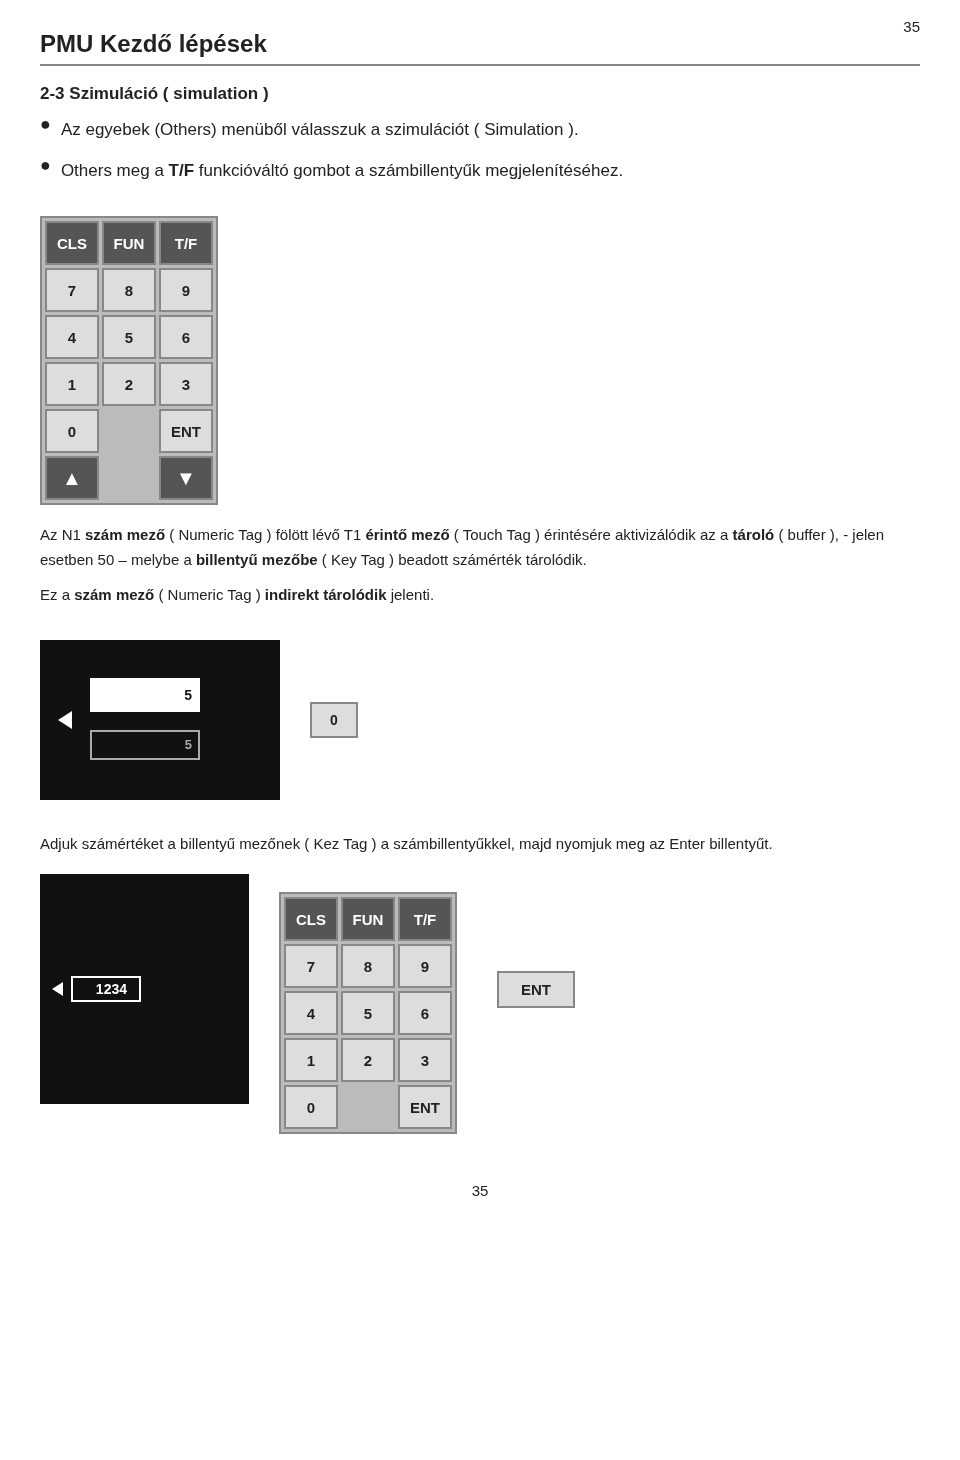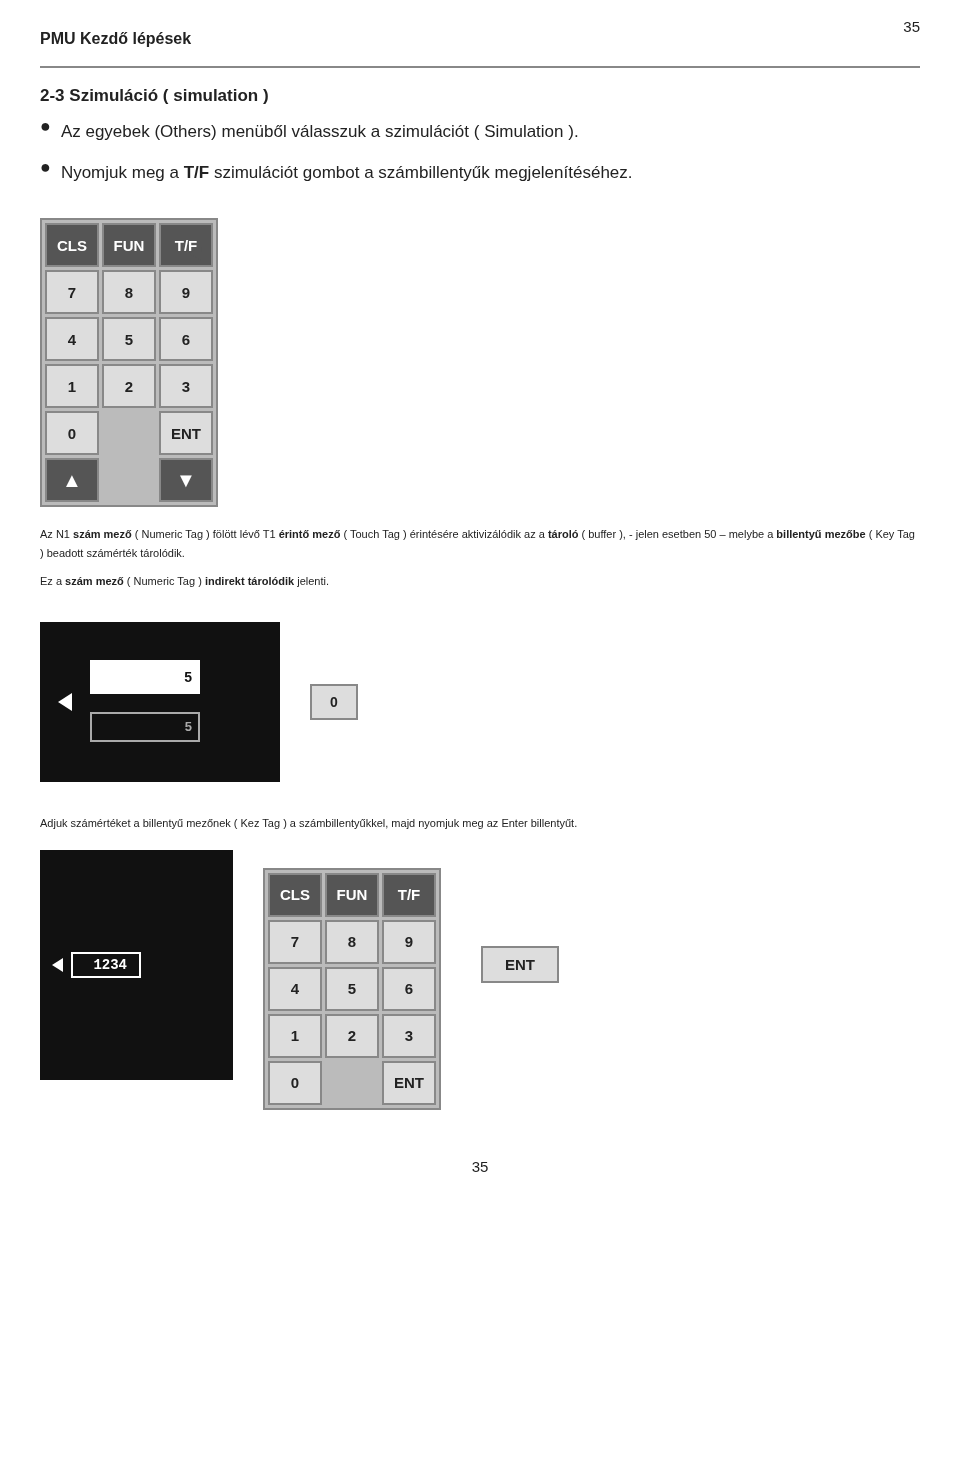--- a/index.html
+++ b/index.html
@@ -19,24 +19,24 @@
       right: 40px;
       font-size: 15px;
       font-weight: normal;
     }
     .page-number-bottom {
       text-align: center;
       margin-top: 30px;
       font-size: 15px;
     }
     .page-title {
-      font-size: 16px;
+      font-size: 24px;
       font-weight: bold;
       border-bottom: 2px solid #888;
-      padding-bottom: 18px;
+      padding-bottom: 6px;
       margin-bottom: 18px;
       margin-top: 10px;
     }
     .section-heading {
       font-size: 17px;
       font-weight: bold;
       margin-bottom: 12px;
     }
     .bullet-item {
       display: flex;
@@ -109,21 +109,21 @@
       right: 6px;
       width: 0;
       height: 0;
       border-left: 7px solid transparent;
       border-right: 7px solid transparent;
       border-top: 12px solid #555;
       transform: rotate(-30deg);
     }
     
     .para {
-      font-size: 11px;
+      font-size: 15px;
       line-height: 1.65;
       margin-bottom: 10px;
     }
     
     .sim-screen {
       background: #111;
       width: 320px;
       height: 180px;
       margin: 16px 0 16px 0;
       position: relative;
@@ -134,26 +134,25 @@
     }
     
     .bottom-section {
       display: flex;
       align-items: flex-start;
       gap: 30px;
       margin: 18px 0;
     }
     .bottom-left {
       background: #111;
-      width: 193px;
+      width: 209px;
       height: 230px;
       display: flex;
       align-items: center;
       justify-content: center;
-      font-family: Liberation Mono, monospace;
     }
     .ent-box {
       border: 2px solid #888;
       background: #ddd;
       font-size: 15px;
       font-weight: bold;
       padding: 8px 22px;
       margin-left: 10px;
       display: inline-block;
     }
@@ -175,21 +174,21 @@
 
 <div class="bullet-item">
   <span class="bullet-dot">●</span>
   <span class="body-text">Az egyebek (Others) menüből válasszuk a szimulációt ( Simulation ).</span>
 </div>
 
 
 <div class="bullet-item">
   <span class="bullet-dot">●</span>
   <span class="body-text">
-    <span>Nyomjuk meg a </span><span class="bold">T/F</span><span> szimulációt gombot a számbillentyűk megjelenítéséhez.</span>
+    <span>Others meg a </span><span class="bold">T/F</span><span> funkcióváltó gombot a számbillentyűk megjelenítéséhez.</span>
   </span>
 </div>
 
 
 <div class="keypad-container">
   <div class="keypad">
 
     <div class="key dark-header">CLS</div>
     <div class="key dark-header">FUN</div>
     <div class="key dark-header cursor-visible">

